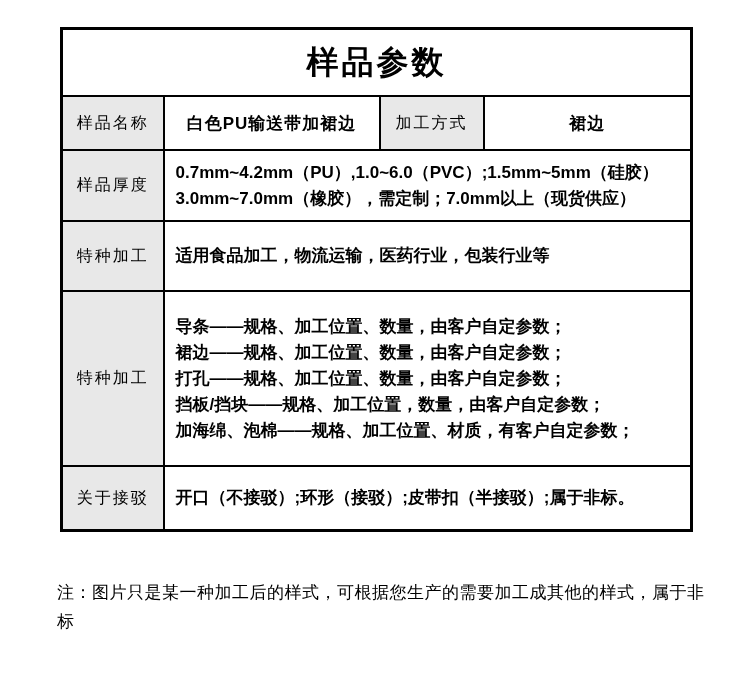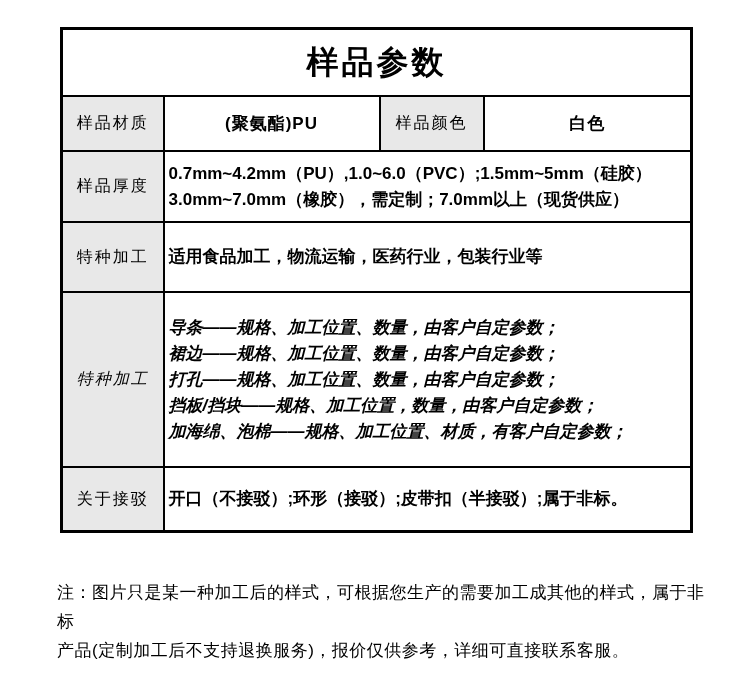--- a/index.html
+++ b/index.html
@@ -53,31 +53,31 @@
   }
   .val {
     text-align: center;
     font-size: 17px;
     font-weight: 700;
     letter-spacing: 1px;
     white-space: nowrap;
   }
   .content {
     text-align: left;
-    padding-left: 4px;
+    padding-left: 11px;
     padding-right: 8px;
     font-size: 17px;
     font-weight: 600;
     line-height: 26px;
   }
   tr.r-name  td { height: 50px; }
   tr.r-mat   td { height: 51px; }
   tr.r-thick td { height: 67px; }
   tr.r-app   td { height: 66px; }
-  tr.r-spec  td { height: 171px; font-style: italic; }
+  tr.r-spec  td { height: 171px; }
   tr.r-joint td { height: 60px; }
   .note {
     position: absolute;
     left: 57px;
     top: 578px;
     width: 650px;
     font-size: 17px;
     font-weight: 400;
     line-height: 29px;
     letter-spacing: 0.5px;
@@ -94,27 +94,27 @@
       <col style="width:216px">
       <col style="width:104px">
       <col style="width:208px">
     </colgroup>
 
     <tbody>
         <tr class="title-row">
       <td colspan="4">样品参数</td>
     </tr>
 
+    <tr class="r-name">
+      <td class="lbl">样品名称</td>
+      <td class="val">白色PU输送带加裙边</td>
+      <td class="lbl">加工方式</td>
+      <td class="val">裙边</td>
+    </tr>
 
-    <tr class="r-mat">
-      <td class="lbl">样品材质</td>
-      <td class="val">(聚氨酯)PU</td>
-      <td class="lbl">样品颜色</td>
-      <td class="val">白色</td>
-    </tr>
 
     <tr class="r-thick">
       <td class="lbl">样品厚度</td>
       <td colspan="3" class="content">
         <div>0.7mm~4.2mm（PU）,1.0~6.0（PVC）;1.5mm~5mm（硅胶）</div>
         <div>3.0mm~7.0mm（橡胶），需定制；7.0mm以上（现货供应）</div>
       </td>
     </tr>
 
     <tr class="r-app">
@@ -135,16 +135,15 @@
 
     <tr class="r-joint">
       <td class="lbl">关于接驳</td>
       <td colspan="3" class="content">开口（不接驳）;环形（接驳）;皮带扣（半接驳）;属于非标。</td>
     </tr>
   </tbody>
     </table>
 
   <div class="note">
     <div>注：图片只是某一种加工后的样式，可根据您生产的需要加工成其他的样式，属于非标</div>
-    <div>产品(定制加工后不支持退换服务)，报价仅供参考，详细可直接联系客服。</div>
   </div>
 
 </div>
 
 </body></html>

